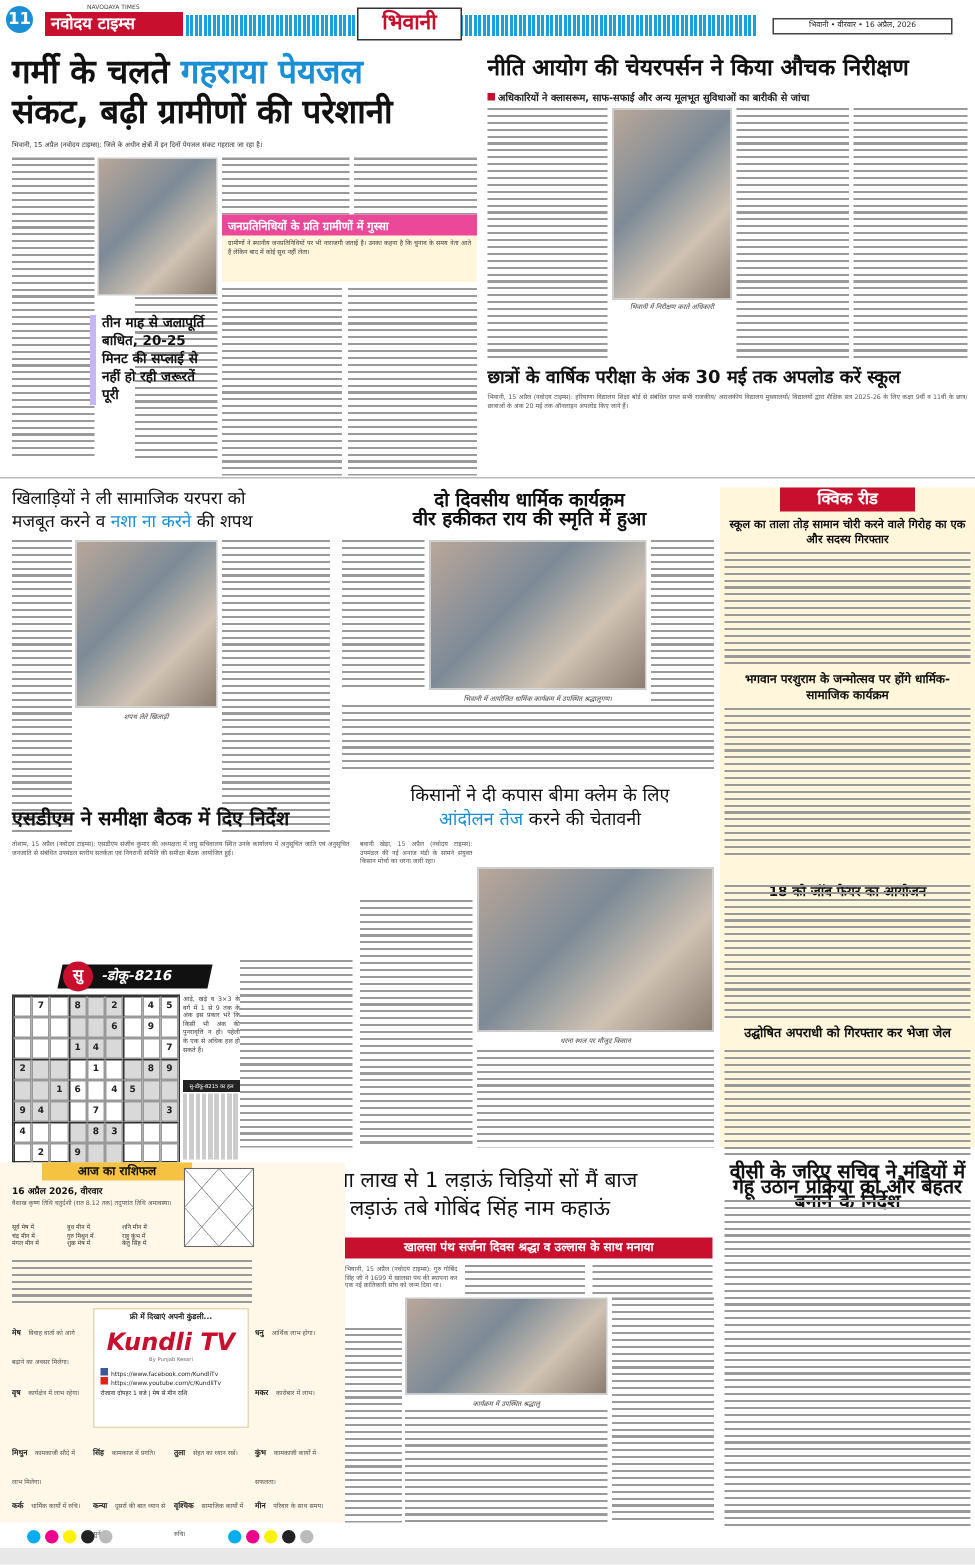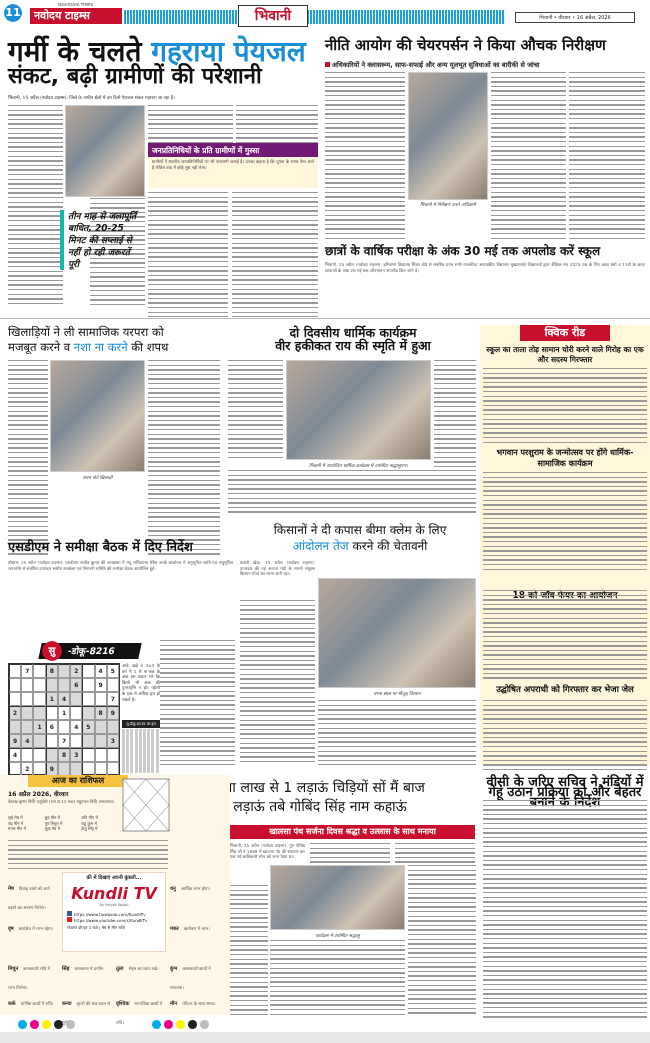--- a/index.html
+++ b/index.html
@@ -39,33 +39,33 @@
 
 <div id="masthead" class="abs">
   <div id="pagenum" class="abs">11</div>
   <div id="logo-small" class="abs">NAVODAYA TIMES</div>
   <div id="logo" class="abs">नवोदय टाइम्स</div>
   <div id="stripe" class="abs"></div>
   <div id="city" class="abs">भिवानी</div>
   <div id="dateline" class="abs">भिवानी • वीरवार • 16 अप्रैल, 2026</div>
 </div>
 
-<div class="abs headline" style="left:8px;top:37px;width:310px;font-size:28px;">
+<div class="abs headline" style="left:8px;top:37px;width:310px;font-size:22px;">
   <span>गर्मी के चलते </span><span class="blue">गहराया पेयजल</span>
 </div>
 <div class="abs headline" style="left:8px;top:64px;width:310px;font-size:22px;">संकट, बढ़ी ग्रामीणों की परेशानी</div>
 <div class="abs txt" style="left:8px;top:95px;width:300px;font-size:4.5px;color:#333;">भिवानी, 15 अप्रैल (नवोदय टाइम्स): जिले के अधीन क्षेत्रों में इन दिनों पेयजल संकट गहराता जा रहा है।</div>
 <div class="col lines" style="left:8px;top:105px;width:55px;height:200px;"></div>
 <div class="abs photo" style="left:65px;top:105px;width:80px;height:92px;"></div>
 <div class="col lines" style="left:90px;top:198px;width:55px;height:110px;"></div>
-<div class="abs" style="left:60px;top:210px;width:80px;border-left:4px solid #14b8a6;padding-left:4px;font-size:9px;font-weight:bold;line-height:12px;color:#111;font-style:italic;">तीन माह से जलापूर्ति बाधित, 20-25 मिनट की सप्लाई से नहीं हो रही जरूरतें पूरी</div>
+<div class="abs" style="left:60px;top:210px;width:80px;border-left:4px solid #c4b5fd;padding-left:4px;font-size:9px;font-weight:bold;line-height:12px;color:#111;">तीन माह से जलापूर्ति बाधित, 20-25 मिनट की सप्लाई से नहीं हो रही जरूरतें पूरी</div>
 <div class="col lines" style="left:148px;top:105px;width:85px;height:40px;"></div>
 <div class="col lines" style="left:236px;top:105px;width:82px;height:40px;"></div>
 <div class="abs" style="left:148px;top:143px;width:170px;height:45px;background:#fff6dc;">
-  <div style="background:#701a75;color:#fff;font-size:7.5px;font-weight:bold;padding:2px 4px;">जनप्रतिनिधियों के प्रति ग्रामीणों में गुस्सा</div>
+  <div style="background:#ec4899;color:#fff;font-size:7.5px;font-weight:bold;padding:2px 4px;">जनप्रतिनिधियों के प्रति ग्रामीणों में गुस्सा</div>
   <div class="txt" style="padding:2px 4px;color:#444;">ग्रामीणों ने स्थानीय जनप्रतिनिधियों पर भी नाराजगी जताई है। उनका कहना है कि चुनाव के समय नेता आते हैं लेकिन बाद में कोई सुध नहीं लेता।</div>
 </div>
 <div class="col lines" style="left:148px;top:192px;width:80px;height:125px;"></div>
 <div class="col lines" style="left:232px;top:192px;width:86px;height:125px;"></div>
 
 <div class="abs headline" style="left:325px;top:38px;width:320px;font-size:15px;">नीति आयोग की चेयरपर्सन ने किया औचक निरीक्षण</div>
 <div class="abs" style="left:325px;top:60px;width:320px;font-size:6.5px;font-weight:bold;color:#222;">
   <span style="display:inline-block;width:5px;height:5px;background:#c8102e;margin-right:2px;"></span><span>अधिकारियों ने क्लासरूम, साफ-सफाई और अन्य मूलभूत सुविधाओं का बारीकी से जांचा</span>
 </div>
 <div class="col lines" style="left:325px;top:72px;width:80px;height:170px;"></div>

